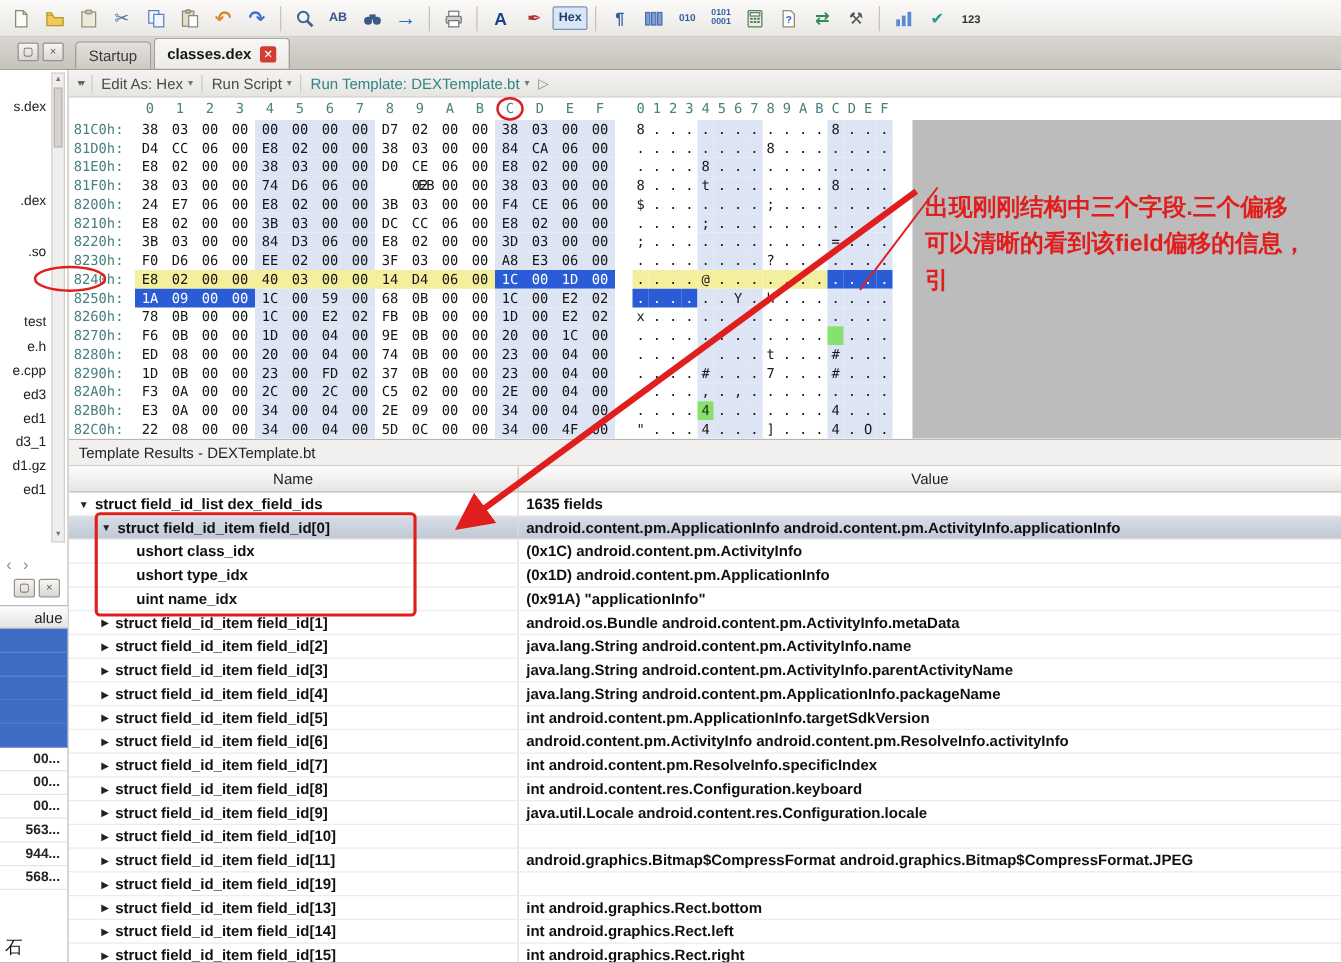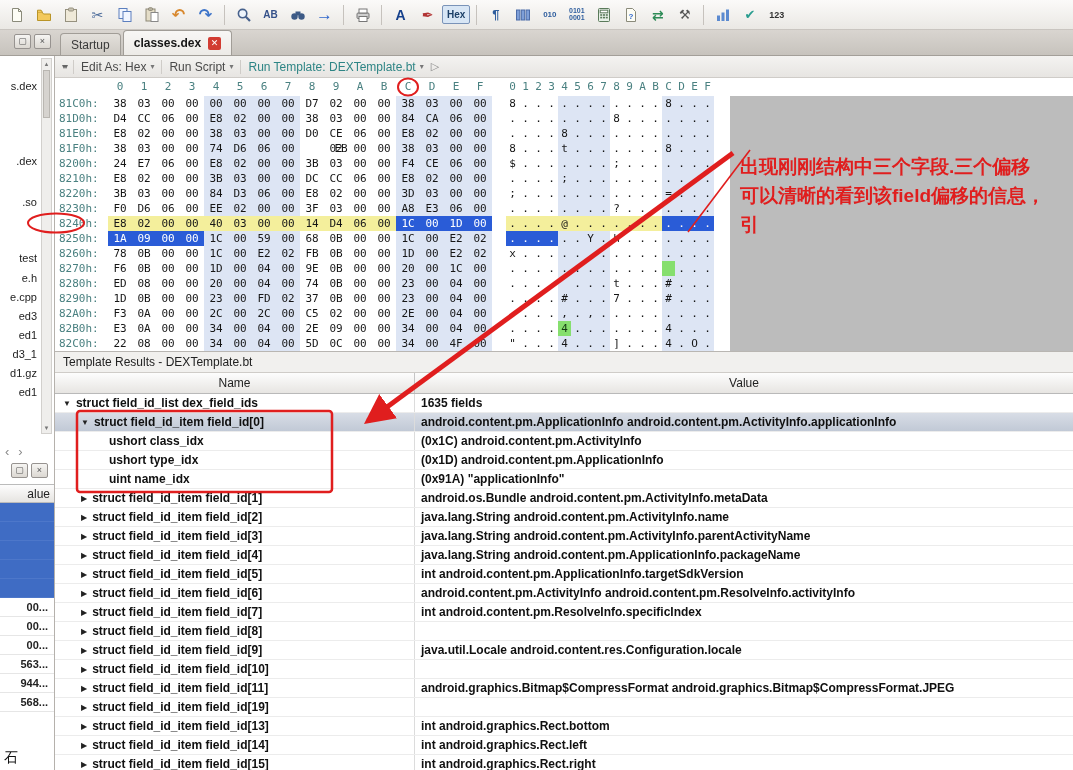--- a/index.html
+++ b/index.html
@@ -1045,20 +1045,21 @@
             <span class="arrow">▶</span>
             <span class="ntext">struct field_id_item field_id[7]</span>
           </div>
           <div class="vcell">int android.content.pm.ResolveInfo.specificIndex</div>
         </div>
         <div class="trow">
           <div class="ncell" style="padding-left: 26px;">
             <span class="arrow">▶</span>
             <span class="ntext">struct field_id_item field_id[8]</span>
           </div>
+          <div class="vcell">int android.content.res.Configuration.keyboard</div>
         </div>
         <div class="trow">
           <div class="ncell" style="padding-left: 26px;">
             <span class="arrow">▶</span>
             <span class="ntext">struct field_id_item field_id[9]</span>
           </div>
           <div class="vcell">java.util.Locale android.content.res.Configuration.locale</div>
         </div>
         <div class="trow">
           <div class="ncell" style="padding-left: 26px;">

